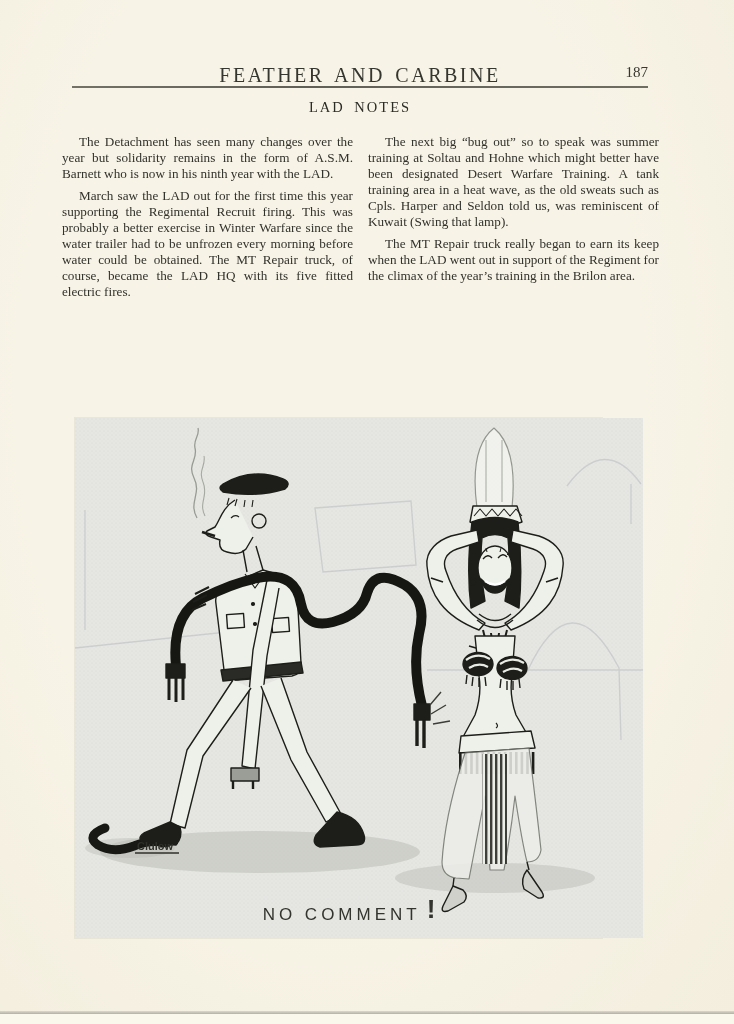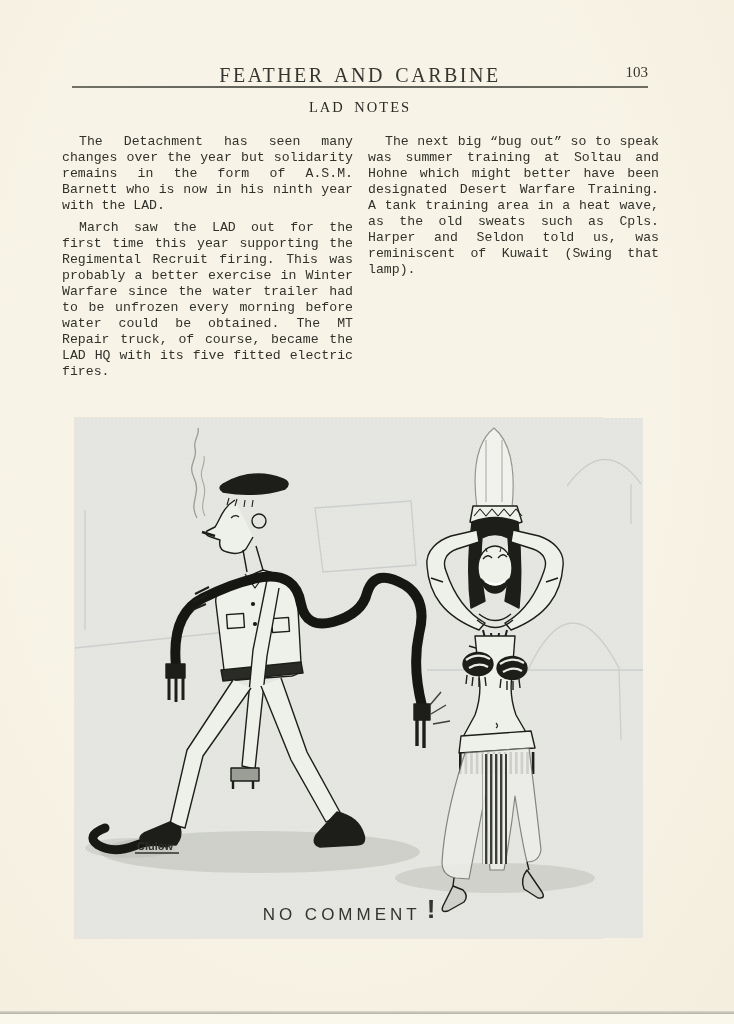--- a/index.html
+++ b/index.html
@@ -15,48 +15,49 @@
         font-size:15px;color:#35362f;}
   .header-rule{position:absolute;left:72px;top:86px;width:576px;height:2px;
         background:linear-gradient(90deg,#5a5b50,#45463e 40%,#55564b);opacity:.85;}
   .article-title{position:absolute;left:62px;top:99px;width:596px;text-align:center;
         font-weight:normal;font-size:14.5px;letter-spacing:2px;word-spacing:4px;color:#2b2c26;}
   
   .col{position:absolute;top:134px;width:291px;text-align:justify;
        font-size:13.2px;line-height:16px;color:#31322c;}
   .col-left{left:62px;}
   .col-right{left:368px;}
-  .col p{margin:0 0 6px 0;text-indent:17px;font-family:Liberation Mono, monospace;}
+  .col p{margin:0 0 6px 0;text-indent:17px;}
   .col p.no-indent{text-indent:0;}
   
   .cartoon{position:absolute;left:75px;top:418px;width:527px;height:520px;
         box-shadow:0 0 0 1px rgba(160,160,150,.15);}
   .cartoon svg{display:block;}
   
   .scan-edge{position:absolute;left:0;top:1011px;width:734px;height:3px;
         background:linear-gradient(#cfccc2,#8f8d85);opacity:.65;}
   .scan-foot{position:absolute;left:0;top:1014px;width:734px;height:10px;background:#faf7ec;}
 </style>
 </head>
 <body>
 
 <div class="page">
 
   <div class="journal-title">FEATHER AND CARBINE</div>
-  <div class="page-number">103</div>
+  <div class="page-number">187</div>
   <div class="header-rule"></div>
   <div class="article-title">LAD NOTES</div>
 
   <div class="col col-left">
     <p>The Detachment has seen many changes over the year but solidarity remains in the form of A.S.M. Barnett who is now in his ninth year with the LAD.</p>
     <p>March saw the LAD out for the first time this year supporting the Regimental Recruit firing. This was probably a better exercise in Winter Warfare since the water trailer had to be unfrozen every morning before water could be obtained. The MT Repair truck, of course, became the LAD HQ with its five fitted electric fires.</p>
   </div>
 
   <div class="col col-right">
     <p>The next big “bug out” so to speak was summer training at Soltau and Hohne which might better have been designated Desert Warfare Training. A tank training area in a heat wave, as the old sweats such as Cpls. Harper and Seldon told us, was reminiscent of Kuwait (Swing that lamp).</p>
+    <p>The MT Repair truck really began to earn its keep when the LAD went out in support of the Regiment for the climax of the year’s training in the Brilon area.</p>
   </div>
 
   <div class="cartoon">
     <svg width="568" height="520" viewBox="0 0 568 520">
       <defs>
         <pattern id="ht" width="4" height="4" patternUnits="userSpaceOnUse">
           <rect width="4" height="4" fill="#e6e7e3"></rect>
           <circle cx="1" cy="1" r="0.6" fill="#d6d8d4"></circle>
           <circle cx="3" cy="3" r="0.5" fill="#dcded9"></circle>
         </pattern>

